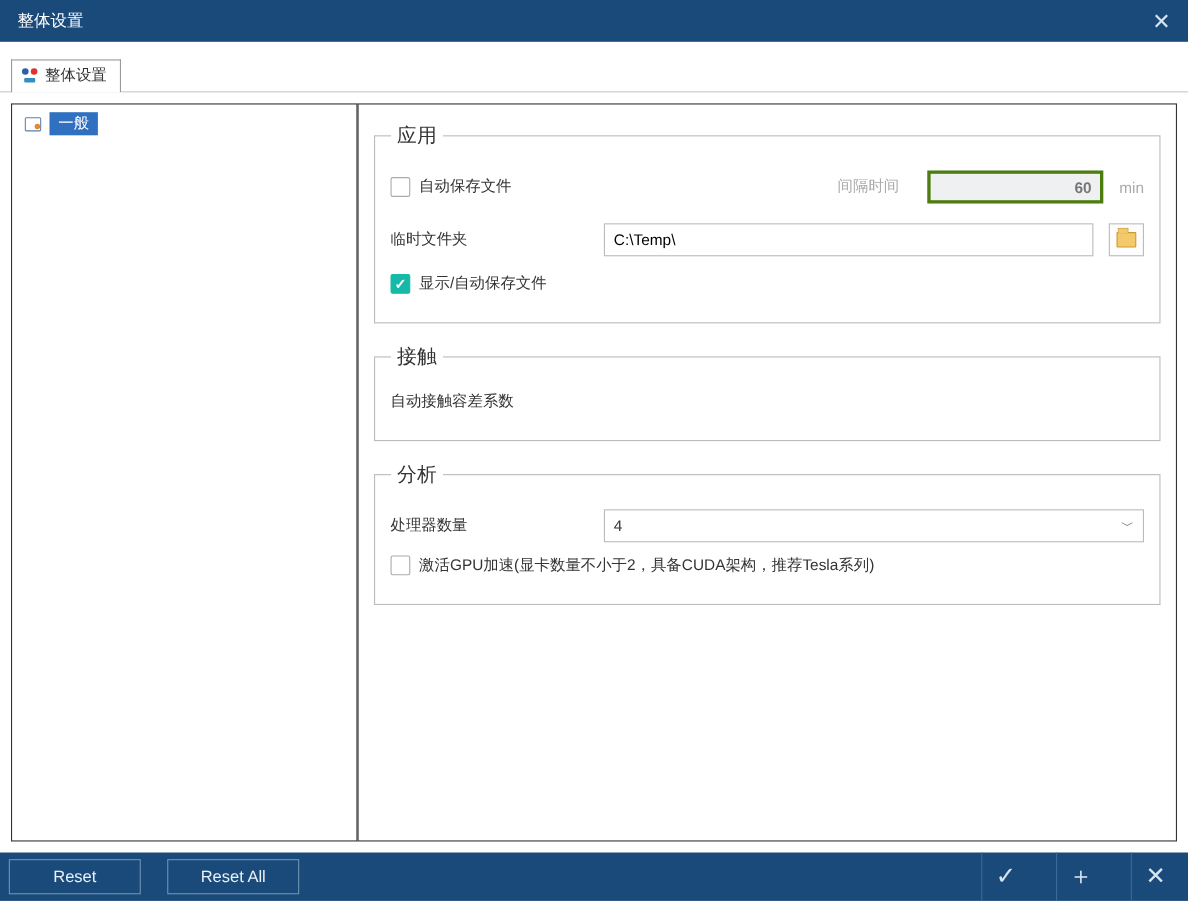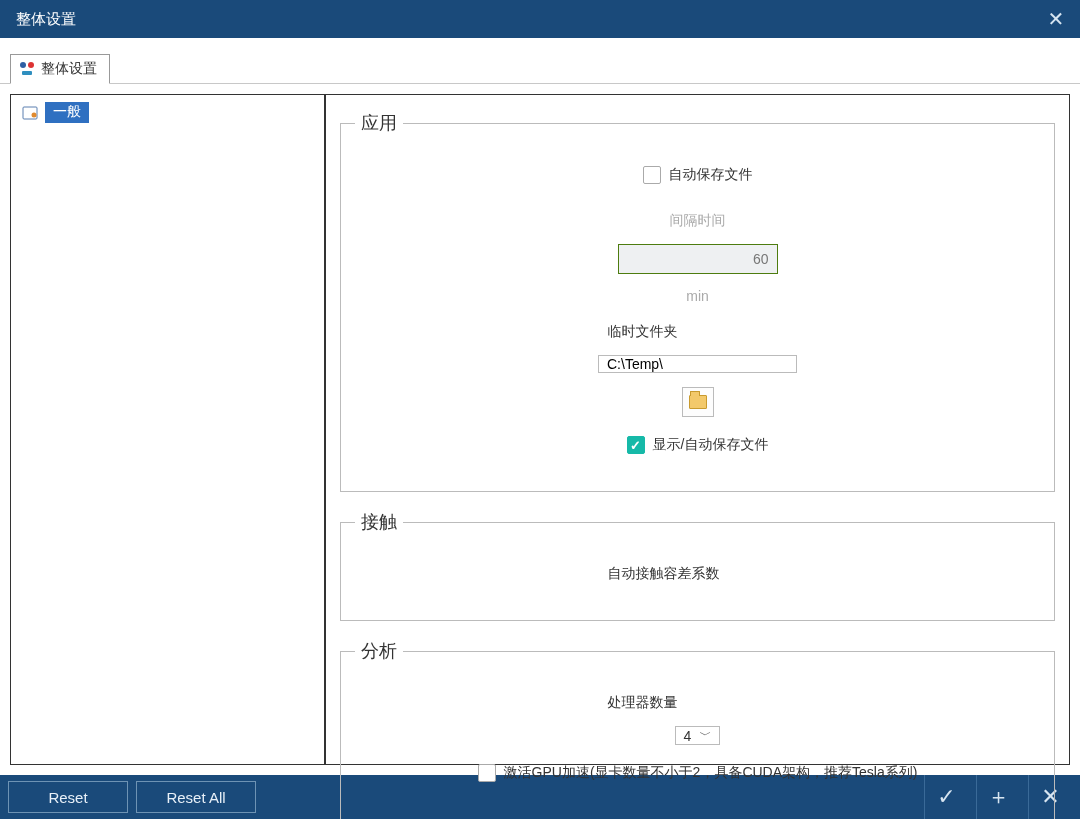--- a/index.html
+++ b/index.html
@@ -107,22 +107,21 @@
   legend {
     padding: 0 6px;
     font-size: 18px;
     color: #333;
   }
 
   .row {
     display: flex;
     align-items: center;
     gap: 14px;
-    margin: 19px 0;
-    flex-direction: column;
+    margin: 8px 0;
   }
   .row .lbl1 { width: 180px; }
   .row .spacer { flex: 1; }
 
   .cbwrap {
     display: inline-flex;
     align-items: center;
     gap: 8px;
     cursor: pointer;
   }
@@ -155,21 +154,22 @@
     font-size: 14px;
     color: #000000;
     background: #fff;
   }
   .text-ro {
     display: inline-flex;
     align-items: center;
     justify-content: flex-end;
     background: #eef0f2;
     color: #777;
-    border: 1px solid #4d7c0f;
+    border: 3px solid #4d7c0f;
+    font-weight: bold;
   }
 
   .select {
     height: 30px;
     border: 1px solid #bbb;
     padding: 0 8px;
     display: inline-flex;
     align-items: center;
     justify-content: space-between;
     cursor: pointer;
@@ -210,21 +210,21 @@
     border-radius: 1px 1px 0 0;
   }
 
   
   .footer {
     height: 44px;
     background: #1a4a7a;
     display: flex;
     align-items: center;
     padding: 0 8px;
-    gap: 8px;
+    gap: 24px;
   }
   .footer-btn {
     height: 32px;
     min-width: 120px;
     padding: 0 18px;
     border: 1px solid #6e93b4;
     color: #e8f0f8;
     background: transparent;
     display: inline-flex;
     align-items: center;

